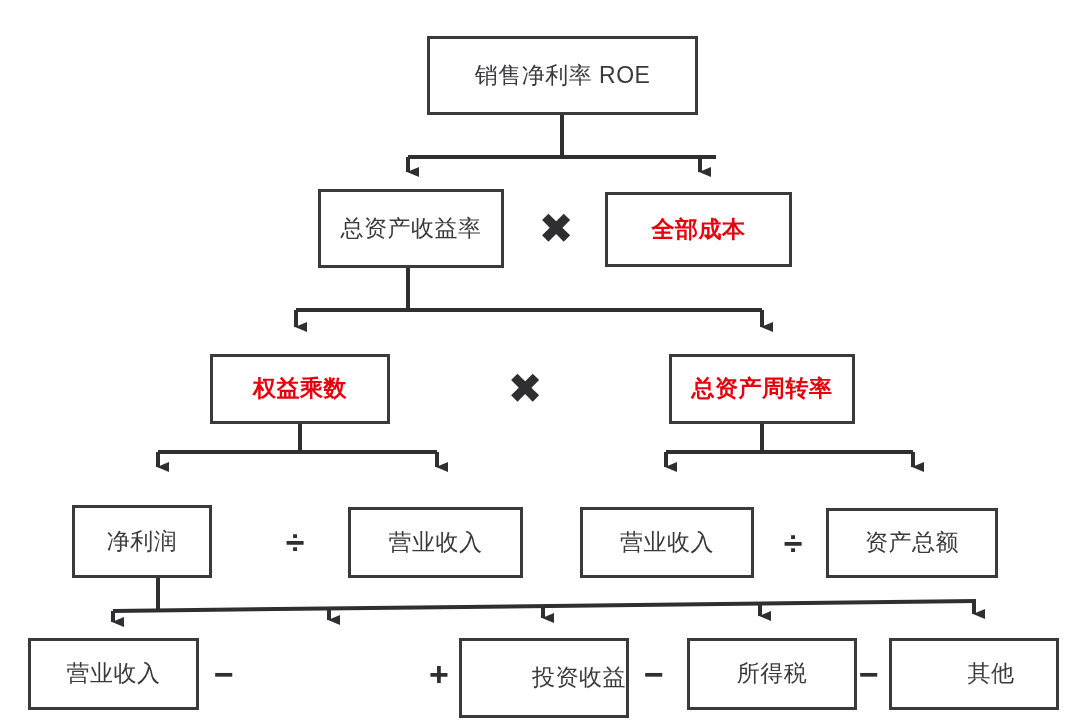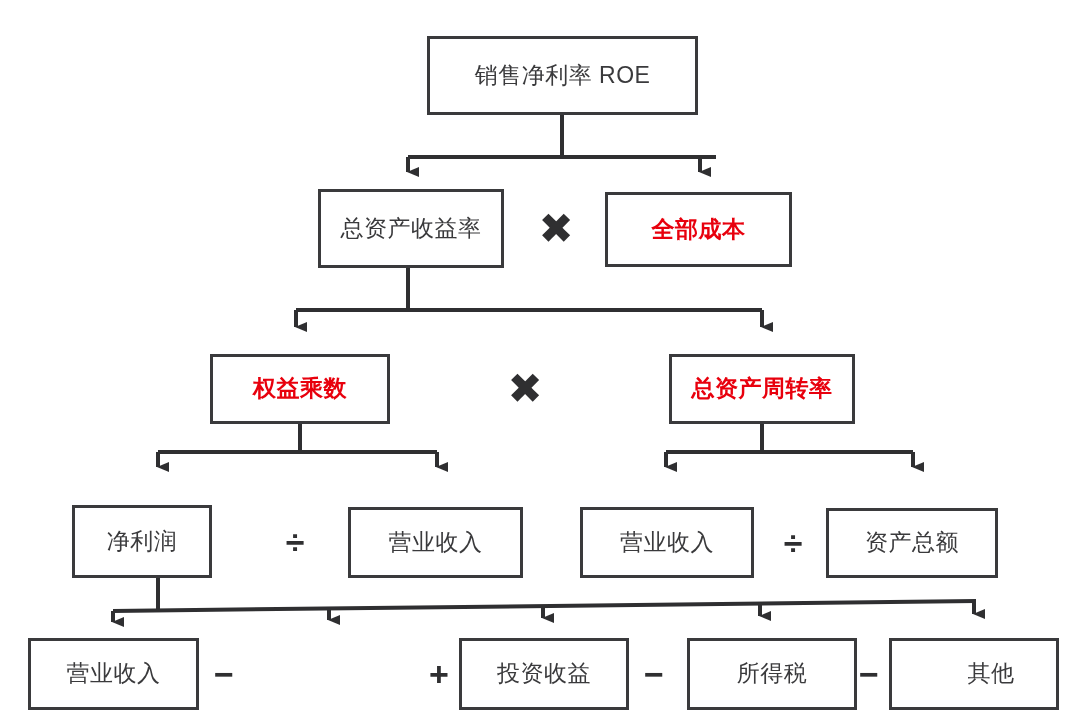--- a/index.html
+++ b/index.html
@@ -169,21 +169,21 @@
 
   <div class="node-box" style="left:28px; top:638px; width:171px; height:72px;">
     <span class="node-label">营业收入</span>
   </div>
 
   <div class="op op-sign" style="left:204px; top:655px; width:40px; height:38px;">−</div>
 
 
   <div class="op op-sign" style="left:419px; top:655px; width:40px; height:38px;">+</div>
 
-  <div class="node-box" style="left:459px; top:638px; width:170px; height:72px;">
+  <div class="node-box" style="left:459px; top:638px; width:170px; height:80px;justify-content:flex-end;">
     <span class="node-label">投资收益</span>
   </div>
 
   <div class="op op-sign" style="left:634px; top:655px; width:40px; height:38px;">−</div>
 
   <div class="node-box" style="left:675px; top:638px; width:170px; height:72px;margin-left:12px;">
     <span class="node-label">所得税</span>
   </div>
 
   <div class="op op-sign" style="left:849px; top:655px; width:40px; height:38px;">−</div>

